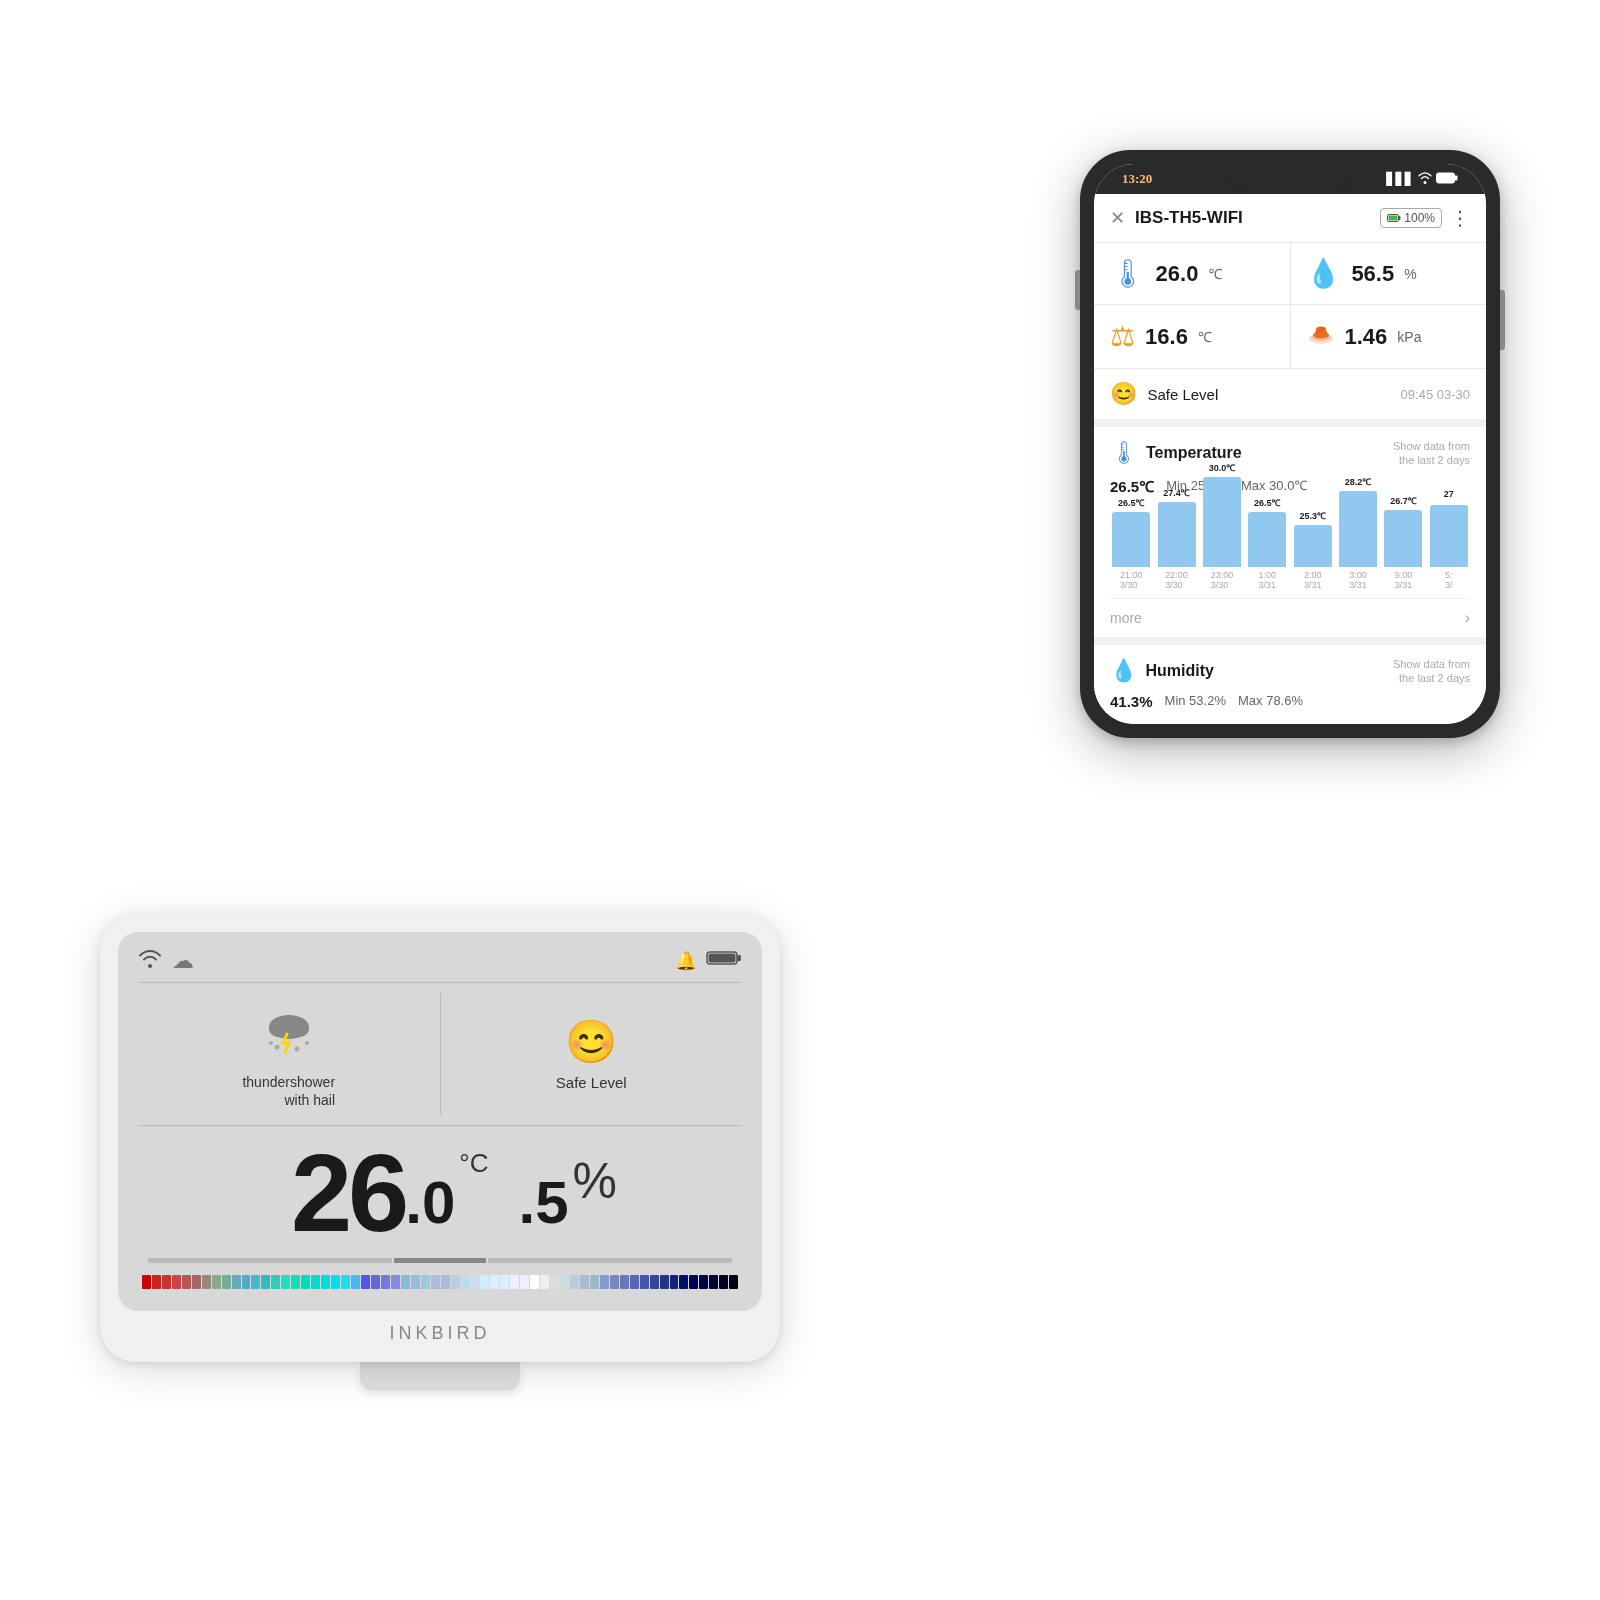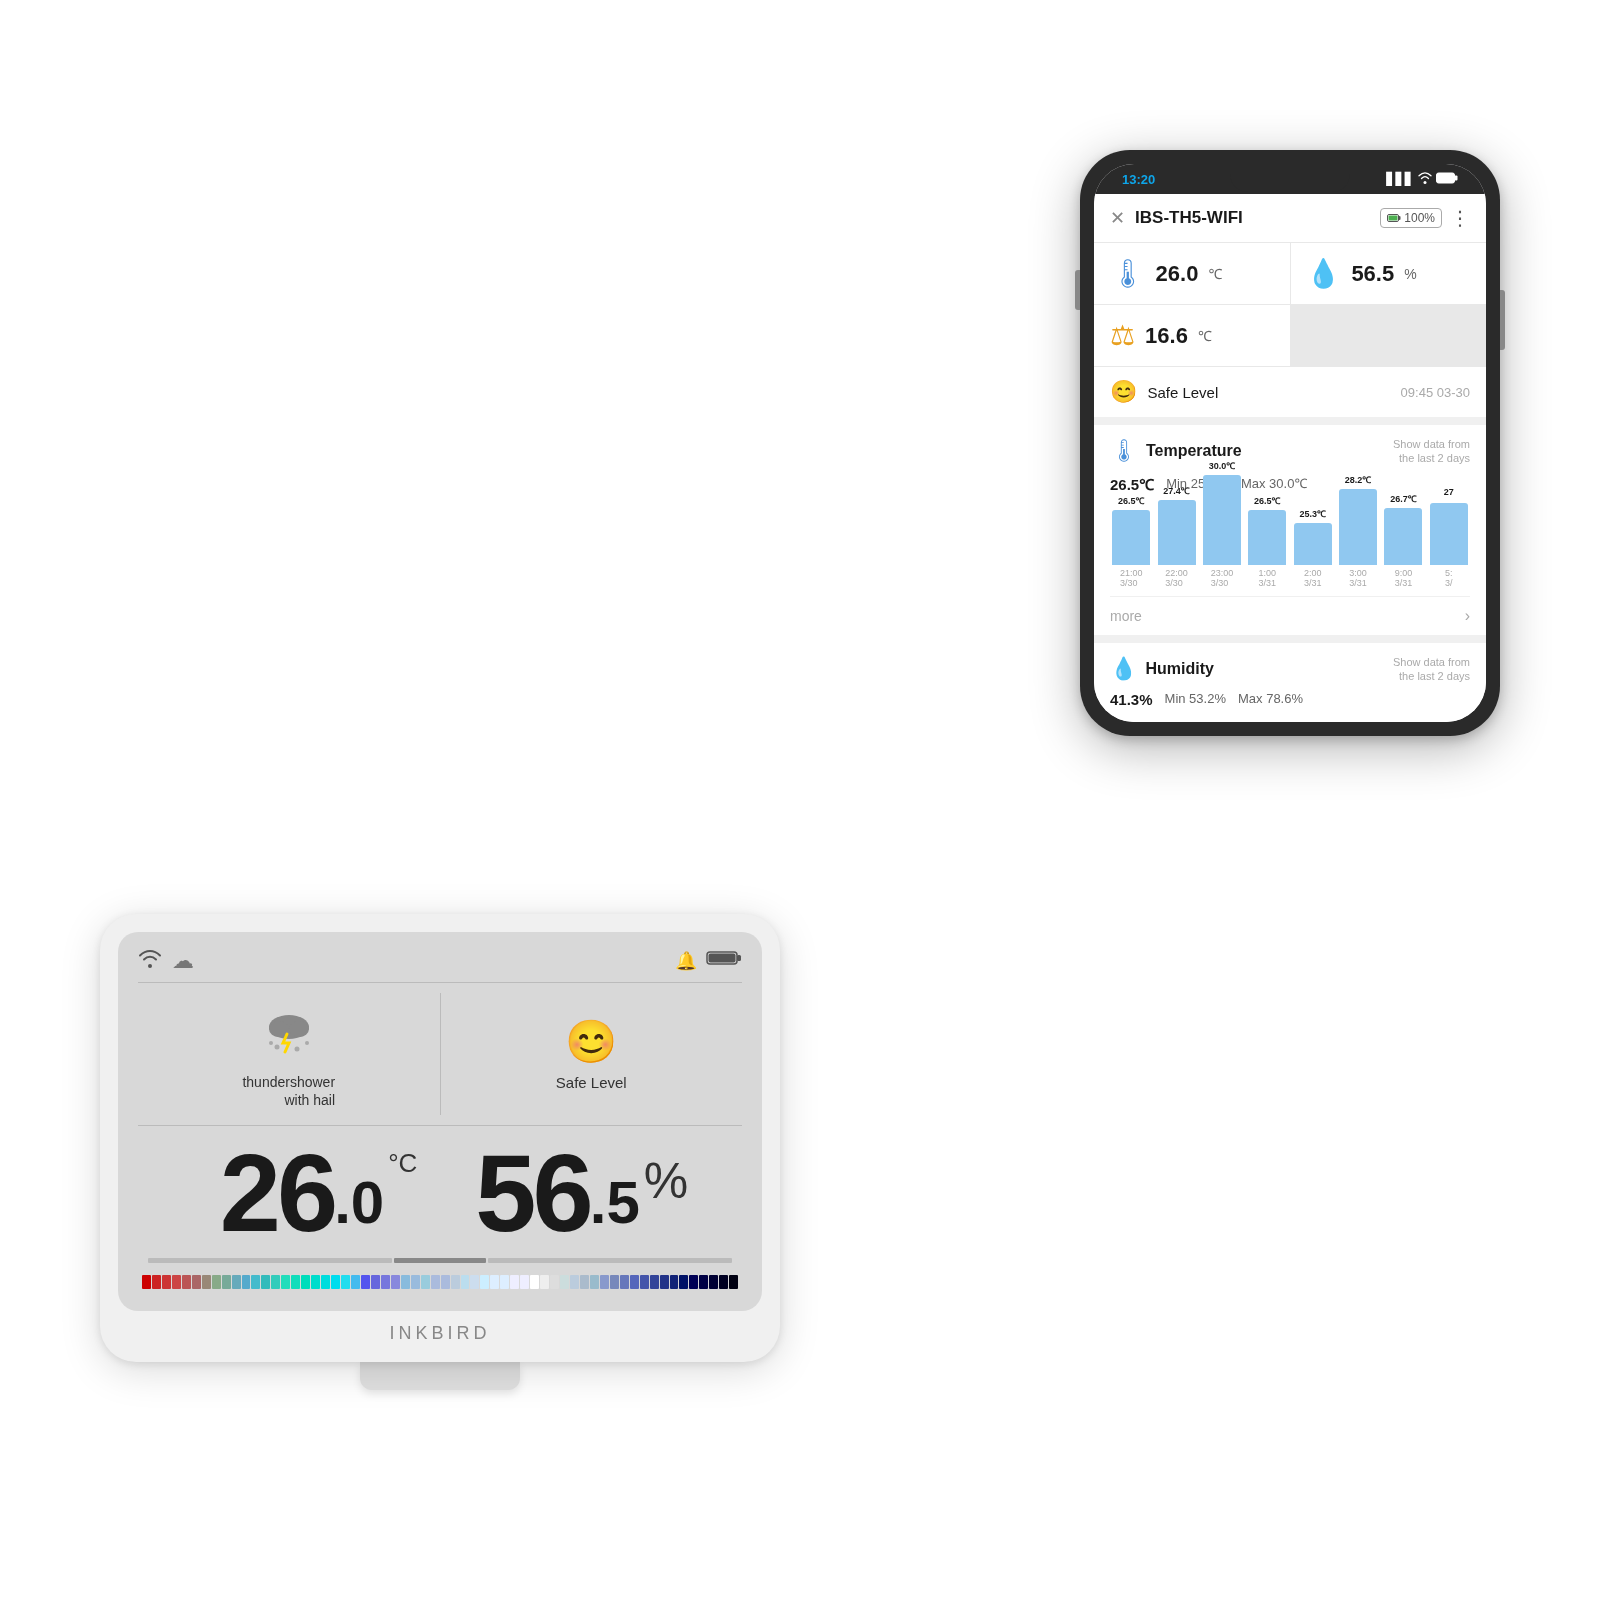--- a/index.html
+++ b/index.html
@@ -194,21 +194,21 @@
     .notch-cutout {
       position: absolute;
       left: 50%;
       transform: translateX(-50%);
       top: 0;
       width: 120px;
       height: 28px;
       background: #2a2a2a;
       border-radius: 0 0 18px 18px;
     }
-    .notch-time { color: #0ea5e9; font-size: 13px; font-weight: 600; z-index: 1; }
+    .notch-time { color: #fdba74; font-size: 13px; font-weight: 600; z-index: 1; font-family: Liberation Serif, serif; }
     .notch-icons { display: flex; gap: 4px; align-items: center; z-index: 1; }
     .notch-icon { color: #fff; font-size: 12px; }
 
     
     .app-header {
       background: #fff;
       padding: 12px 16px;
       display: flex;
       align-items: center;
       justify-content: space-between;
@@ -407,21 +407,20 @@
 
         <div class="screen-readings">
           <div class="reading-block">
             <div class="reading-big">26</div>
             <div class="reading-decimal">.0</div>
             <div class="reading-unit-wrap">
               <div class="reading-unit">°C</div>
             </div>
           </div>
           <div class="reading-block">
-            <div class="reading-big">56</div>
             <div class="reading-decimal">.5</div>
             <div class="reading-unit-wrap">
               <div class="reading-unit-big">%</div>
             </div>
           </div>
         </div>
 
         <div class="screen-bars">
           <div class="bar-row">
             <div class="bar-seg" style="background:#bbb; flex:0.42;"></div>
@@ -556,20 +555,33 @@
             <span class="metric-value">56.5</span>
             <span class="metric-unit">%</span>
           </div>
 
           <div class="metric-cell">
             <span class="metric-icon" style="color:#e8a020;">⚖</span>
             <span class="metric-value">16.6</span>
             <span class="metric-unit">℃</span>
           </div>
 
+          <div class="metric-cell">
+            <span class="metric-icon" style="color:#e86820;">
+              <svg width="28" height="28" viewBox="0 0 28 28" fill="none">
+                <ellipse cx="14" cy="20" rx="12" ry="5" fill="#e8a08055"></ellipse>
+                <ellipse cx="14" cy="18" rx="10" ry="4" fill="#e8802055"></ellipse>
+                <ellipse cx="14" cy="16" rx="8" ry="3.5" fill="#e87020"></ellipse>
+                <ellipse cx="14" cy="13" rx="6" ry="3" fill="#e86820"></ellipse>
+                <ellipse cx="14" cy="10" rx="5" ry="2.5" fill="#e86020"></ellipse>
+              </svg>
+            </span>
+            <span class="metric-value">1.46</span>
+            <span class="metric-unit">kPa</span>
+          </div>
         </div>
 
         <div class="safe-row">
           <span class="safe-icon">😊</span>
           <span class="safe-label">Safe Level</span>
           <span class="safe-time">09:45  03-30</span>
         </div>
 
         <div class="chart-section">
           <div class="section-header">

